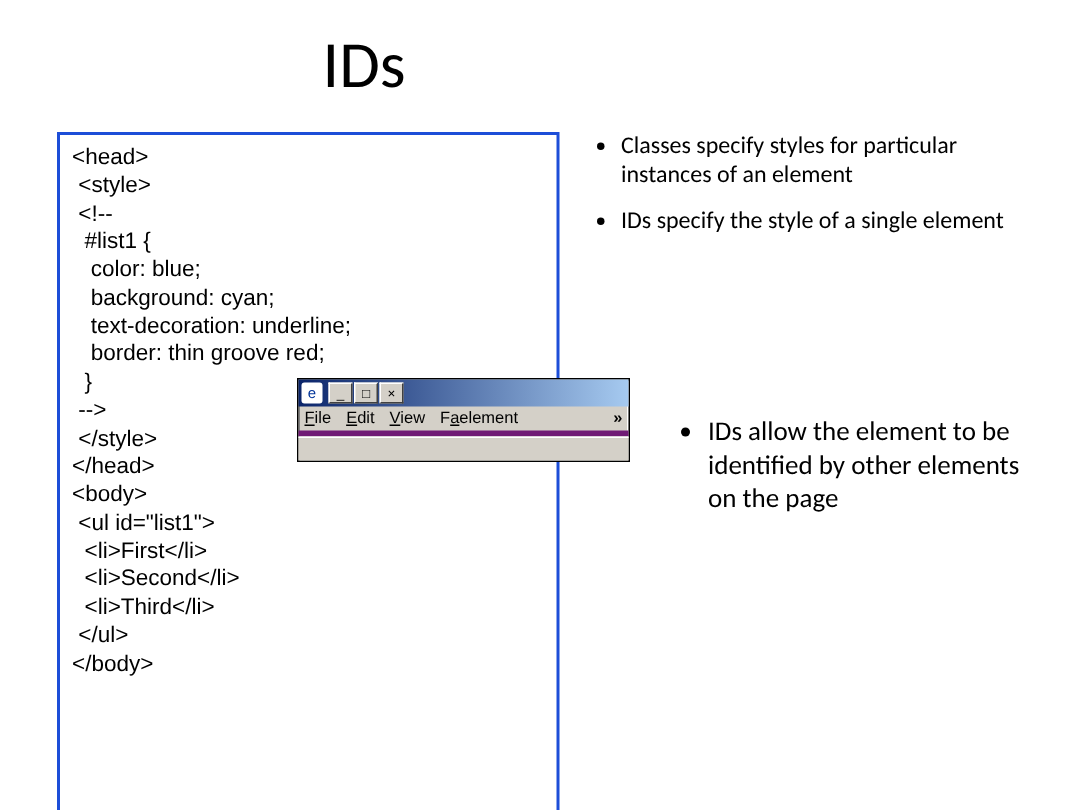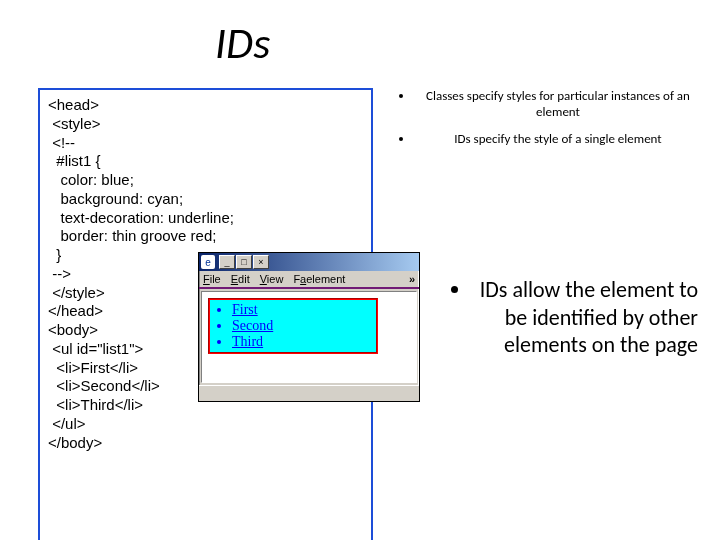--- a/index.html
+++ b/index.html
@@ -17,54 +17,51 @@
     height: 540px;
     position: relative;
     padding: 0;
   }
   .title {
     font-size: 44px;
     font-weight: 400;
     position: absolute;
     top: 16px;
     left: 215px;
-    font-style: italic;
   }
   .code-box {
     position: absolute;
     top: 88px;
     left: 38px;
     width: 335px;
     height: 467px;
     border: 2px solid #1d4ed8;
     padding: 6px 8px;
     font-family: Liberation Sans, sans-serif;
     font-size: 15px;
     line-height: 1.25;
     white-space: pre;
   }
   .bullets {
     position: absolute;
     top: 88px;
     left: 392px;
     width: 310px;
-    font-size: 13px;
+    font-size: 16px;
     line-height: 1.2;
-    text-align: center;
   }
   .bullets ul { margin: 0 0 14px 0; padding-left: 22px; }
   .bullets li { margin-bottom: 12px; }
   .sub-bullet {
     position: absolute;
     top: 276px;
     left: 448px;
     width: 250px;
-    font-size: 22px;
+    font-size: 18px;
     line-height: 1.25;
-    text-align: right;
   }
   .sub-bullet ul { margin: 0; padding-left: 24px; }
 
   
   .ie-window {
     position: absolute;
     top: 252px;
     left: 198px;
     width: 222px;
     background: #d4d0c8;
@@ -102,21 +99,21 @@
     border-bottom-color: #404040;
     font-size: 9px;
     text-align: center;
     line-height: 12px;
     color: #000;
   }
   .ie-menubar {
     display: flex;
     align-items: center;
     padding: 2px 4px;
-    border-bottom: 2px solid #701a75;
+    border-bottom: 4px solid #701a75;
     gap: 10px;
   }
   .ie-menu-item { }
   .ie-menu-item .u { text-decoration: underline; }
   .ie-chevrons {
     margin-left: auto;
     font-weight: bold;
     color: #000;
   }
   .ie-content {
@@ -198,23 +195,16 @@
         <div class="ie-btn">×</div>
       </div>
     </div>
     <div class="ie-menubar">
       <span class="ie-menu-item"><span class="u">F</span><span>ile</span></span>
       <span class="ie-menu-item"><span class="u">E</span><span>dit</span></span>
       <span class="ie-menu-item"><span class="u">V</span><span>iew</span></span>
       <span class="ie-menu-item">F<span class="u">a</span><span>element</span></span>
       <span class="ie-chevrons">»</span>
     </div>
-    <div class="ie-content">
-      <ul class="id-list">
-        <li>First</li>
-        <li>Second</li>
-        <li>Third</li>
-      </ul>
-    </div>
     <div class="ie-status"></div>
   </div>
 
 </div>
 
 </body></html>

